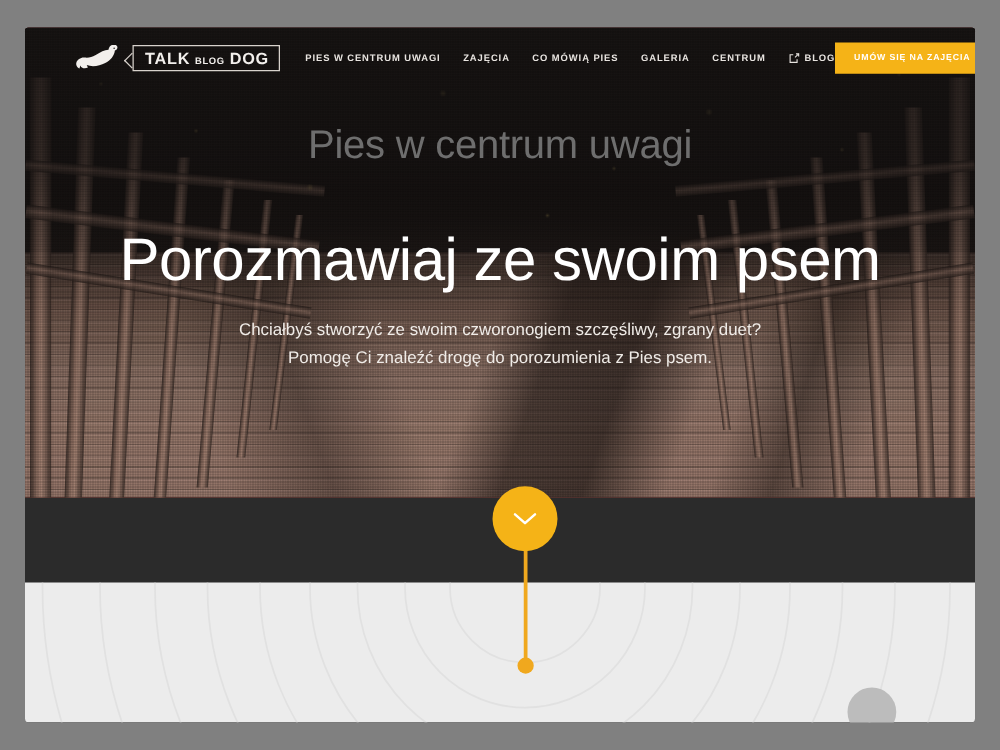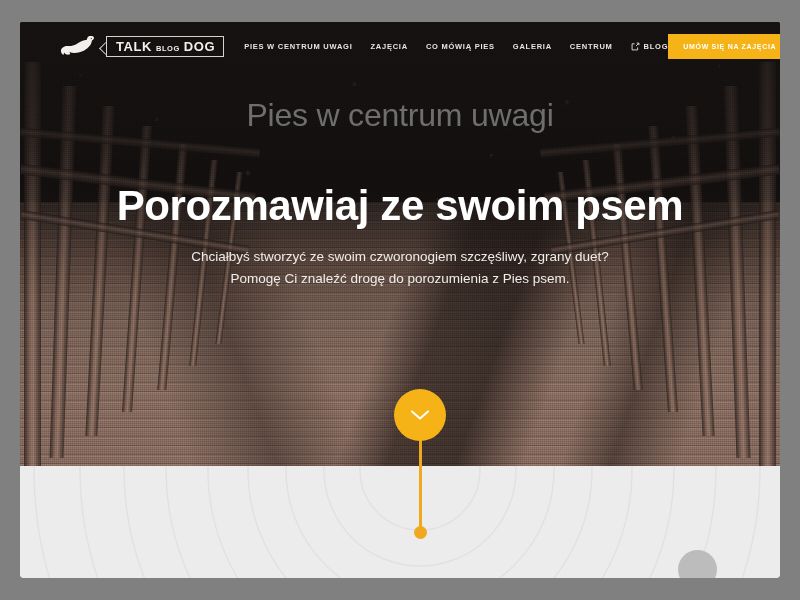--- a/index.html
+++ b/index.html
@@ -29,21 +29,21 @@
     overflow: hidden;
     border-radius: 3px;
     background: #2b2b2b;
   }
 
   
   #hero {
     position: absolute;
     left: 0; top: 0;
     width: 760px;
-    height: 444px;
+    height: 376px;
     overflow: hidden;
     background: #7f1d1d;
   }
 
   
   .hero-photo {
     position: absolute;
     inset: 0;
     background:
       
@@ -256,22 +256,22 @@
   #hero-copy {
     position: absolute;
     left: 0; right: 0;
     top: 160px;
     text-align: center;
     z-index: 30;
     padding: 0 40px;
   }
 
   #hero-title {
-    font-size: 42px;
-    font-weight: 700;
+    font-size: 48px;
+    font-weight: 400;
     color: #ffffff;
     letter-spacing: -0.4px;
     line-height: 1.12;
     white-space: nowrap;
   }
 
   #hero-sub {
     margin-top: 17px;
     font-size: 13.5px;
     font-weight: 400;

